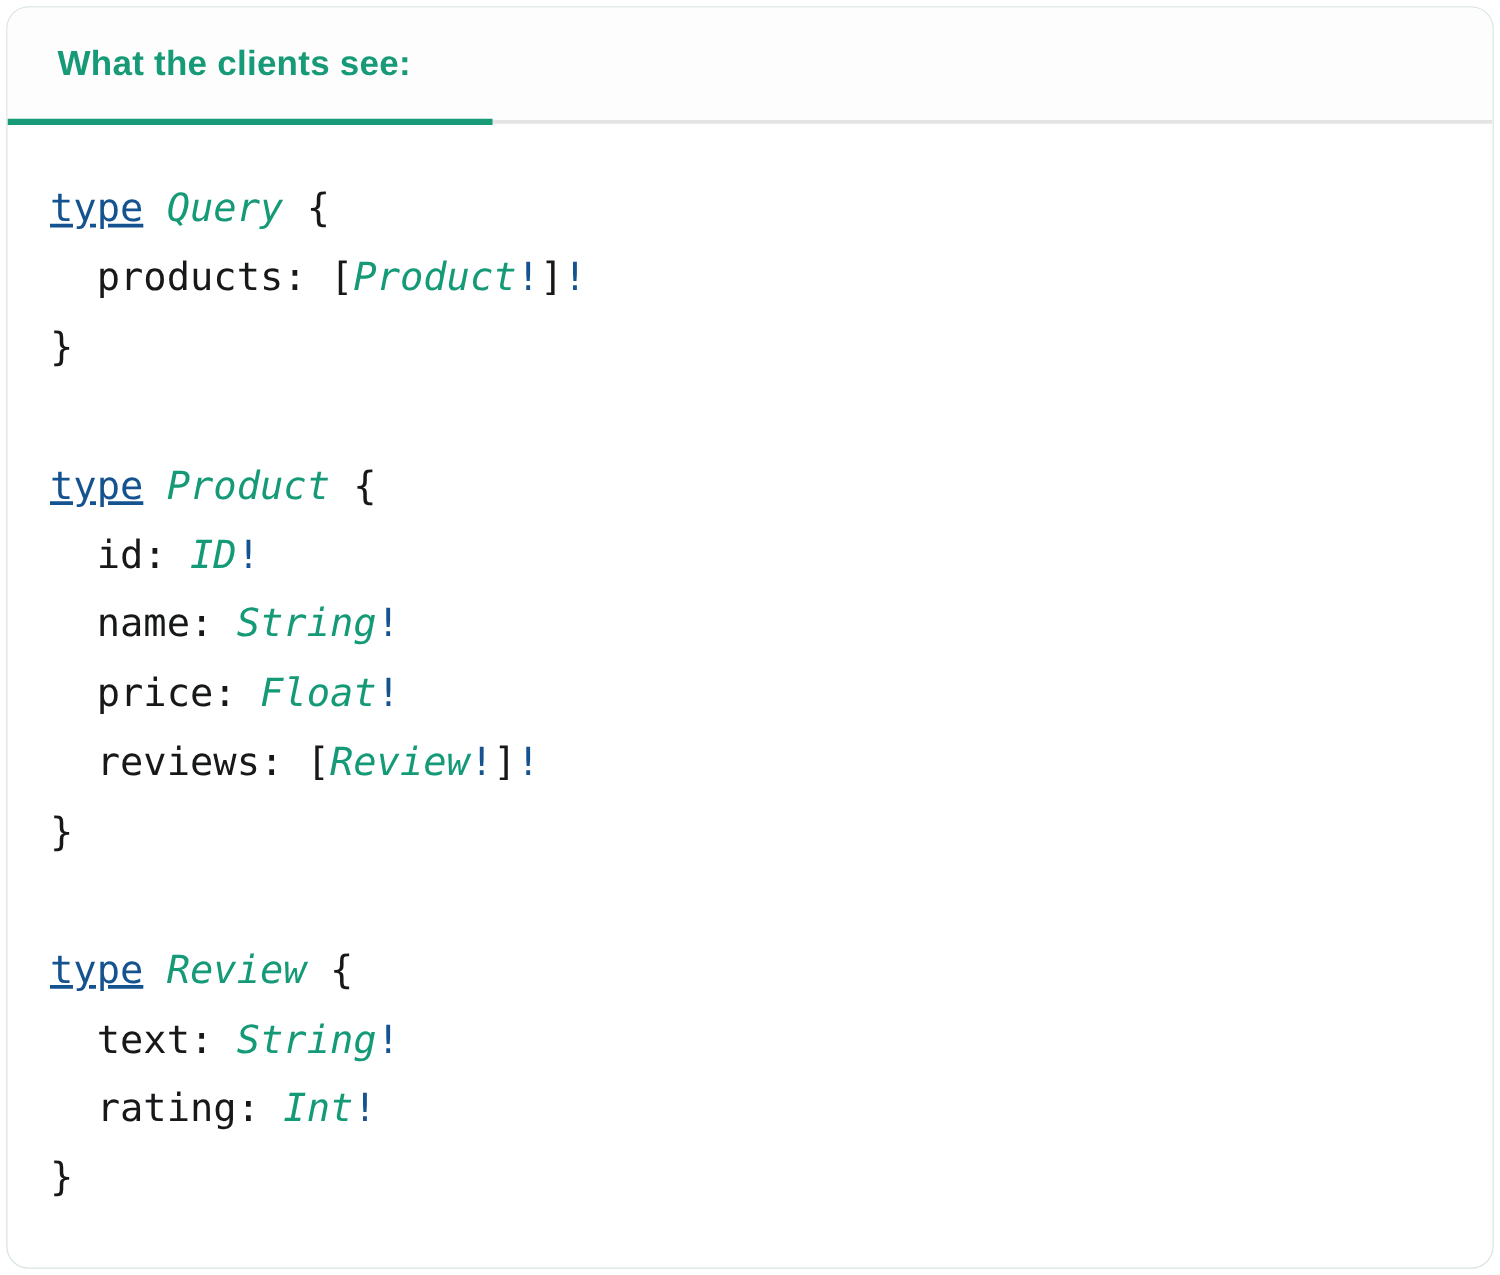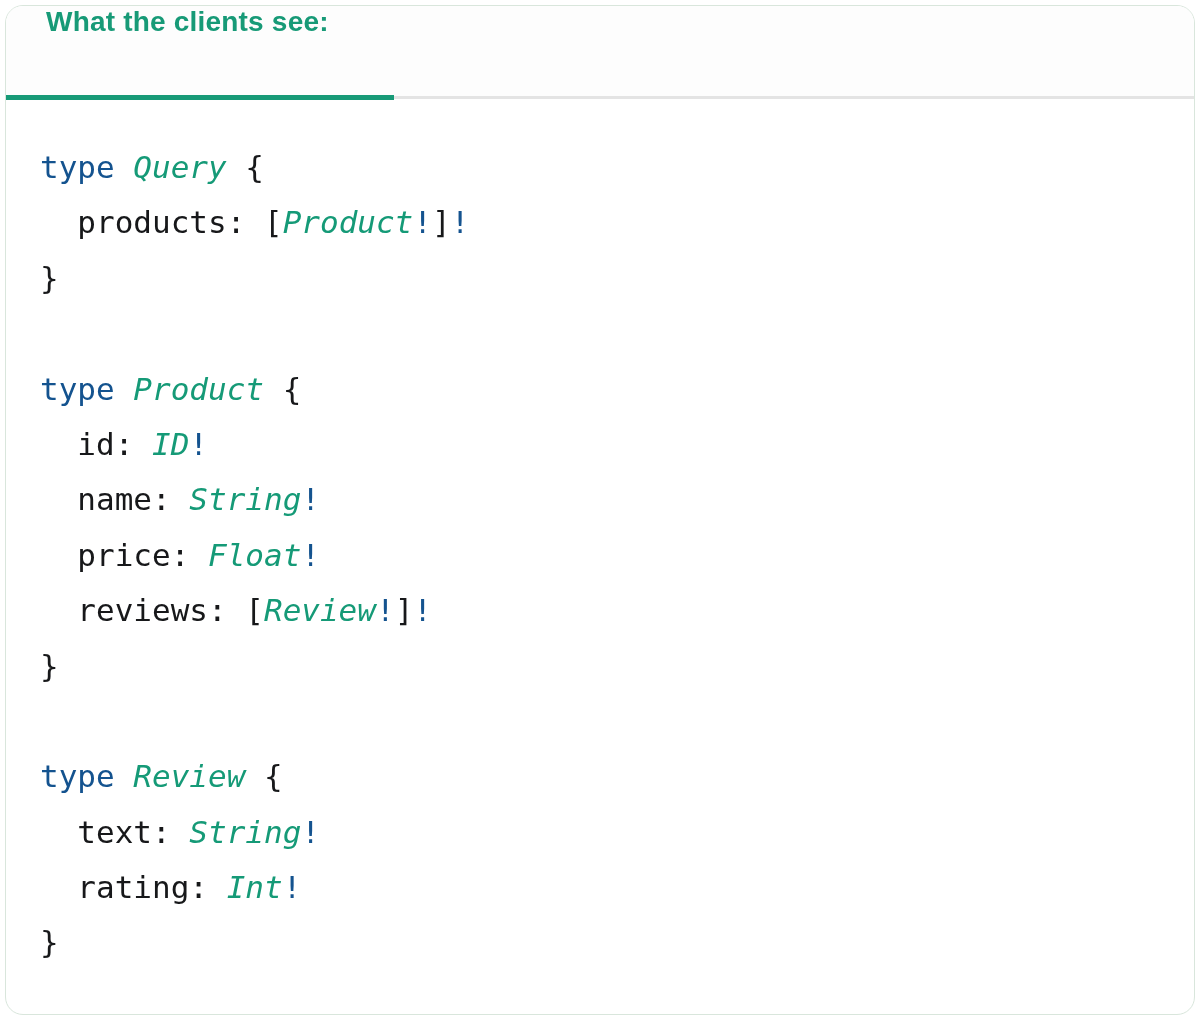--- a/index.html
+++ b/index.html
@@ -25,21 +25,21 @@
     border-bottom: 3px solid var(--divider, #e4e4e4);
     display: flex;
     align-items: center;
     padding-left: 40px;
     box-sizing: content-box;
   }
   .tab {
     position: relative;
     height: 100%;
     display: flex;
-    align-items: flex-start;
+    align-items: center;
     cursor: pointer;
   }
   .tab-label {
     color: var(--accent, #179a77);
     font-size: 28px;
     font-weight: 600;
     letter-spacing: 0.2px;
   }
   .tab-underline {
     position: absolute;
@@ -51,21 +51,21 @@
   }
   .code {
     padding: 41px 30px 41px 34px;
     font-family: "DejaVu Sans Mono", monospace;
     font-size: 31px;
     line-height: 55.4px;
     color: var(--plain, #17181a);
     white-space: pre;
   }
   .code-line { height: 55.4px; }
-  .kw   { color: var(--keyword, #14538f); }
+  .kw   { color: var(--keyword, #14538f); text-decoration: underline; }
   .tn   { color: var(--typename, #159a77); font-style: italic; }
   .bang { color: var(--bang, #14538f); }
   .pl   { color: var(--plain, #17181a); }
 </style>
 </head>
 <body>
 
 <div class="card">
   <div class="tabbar">
     <div class="tab">

